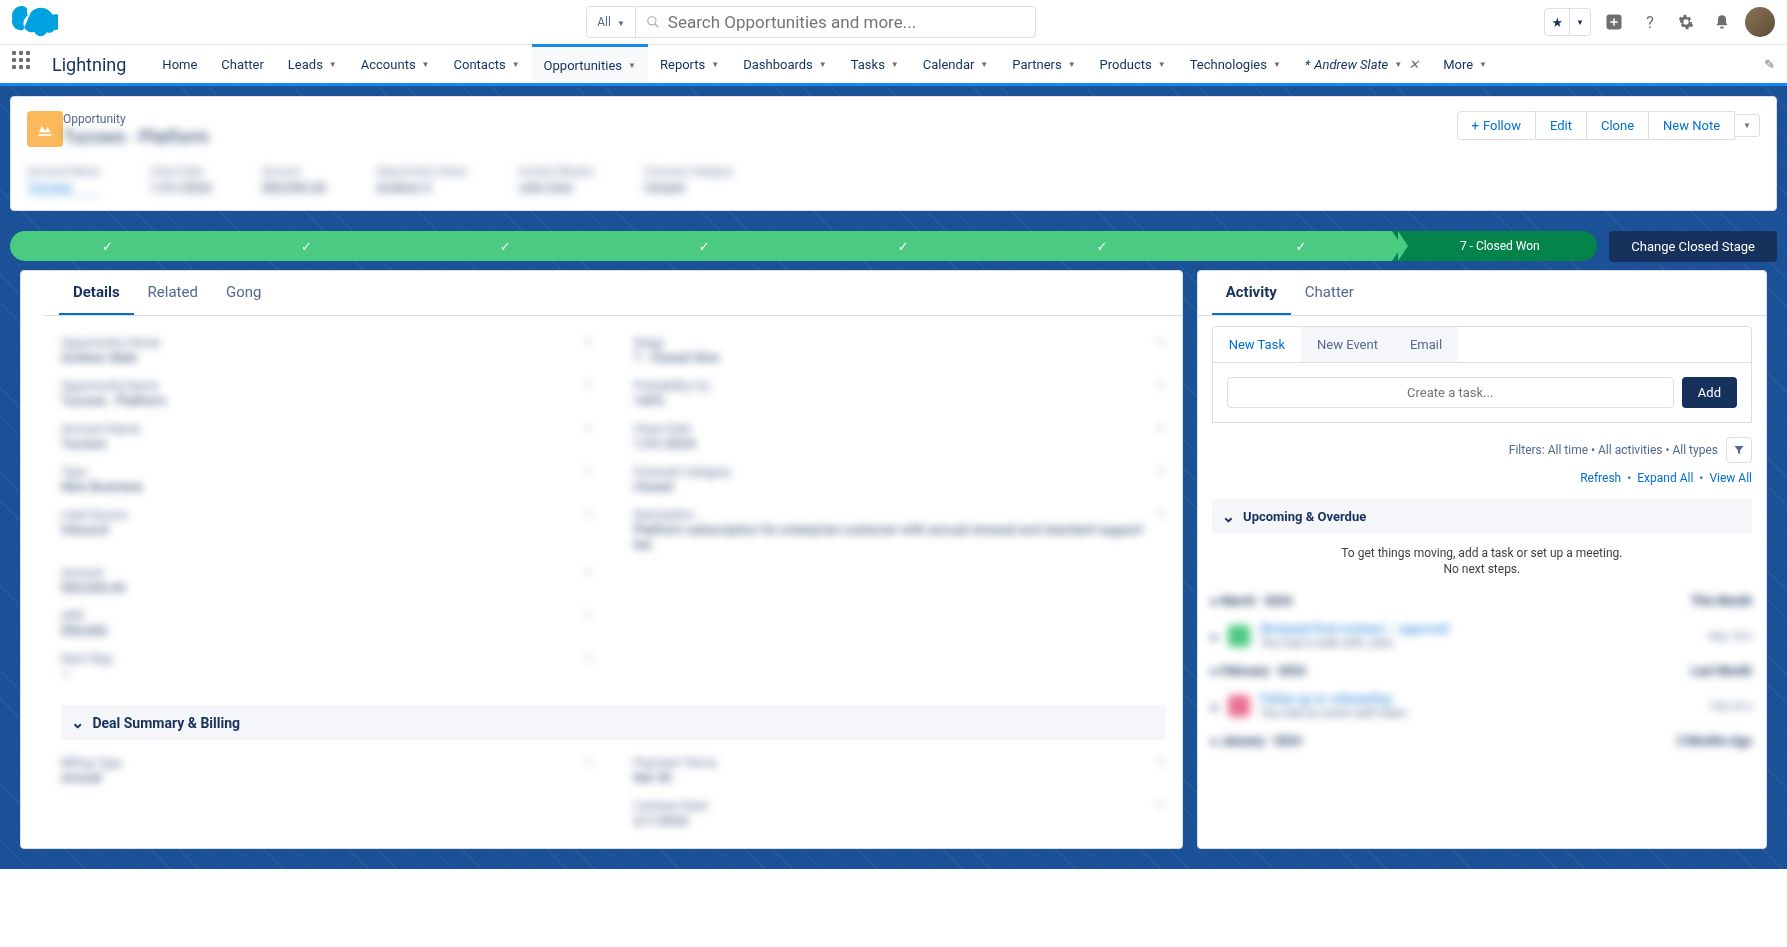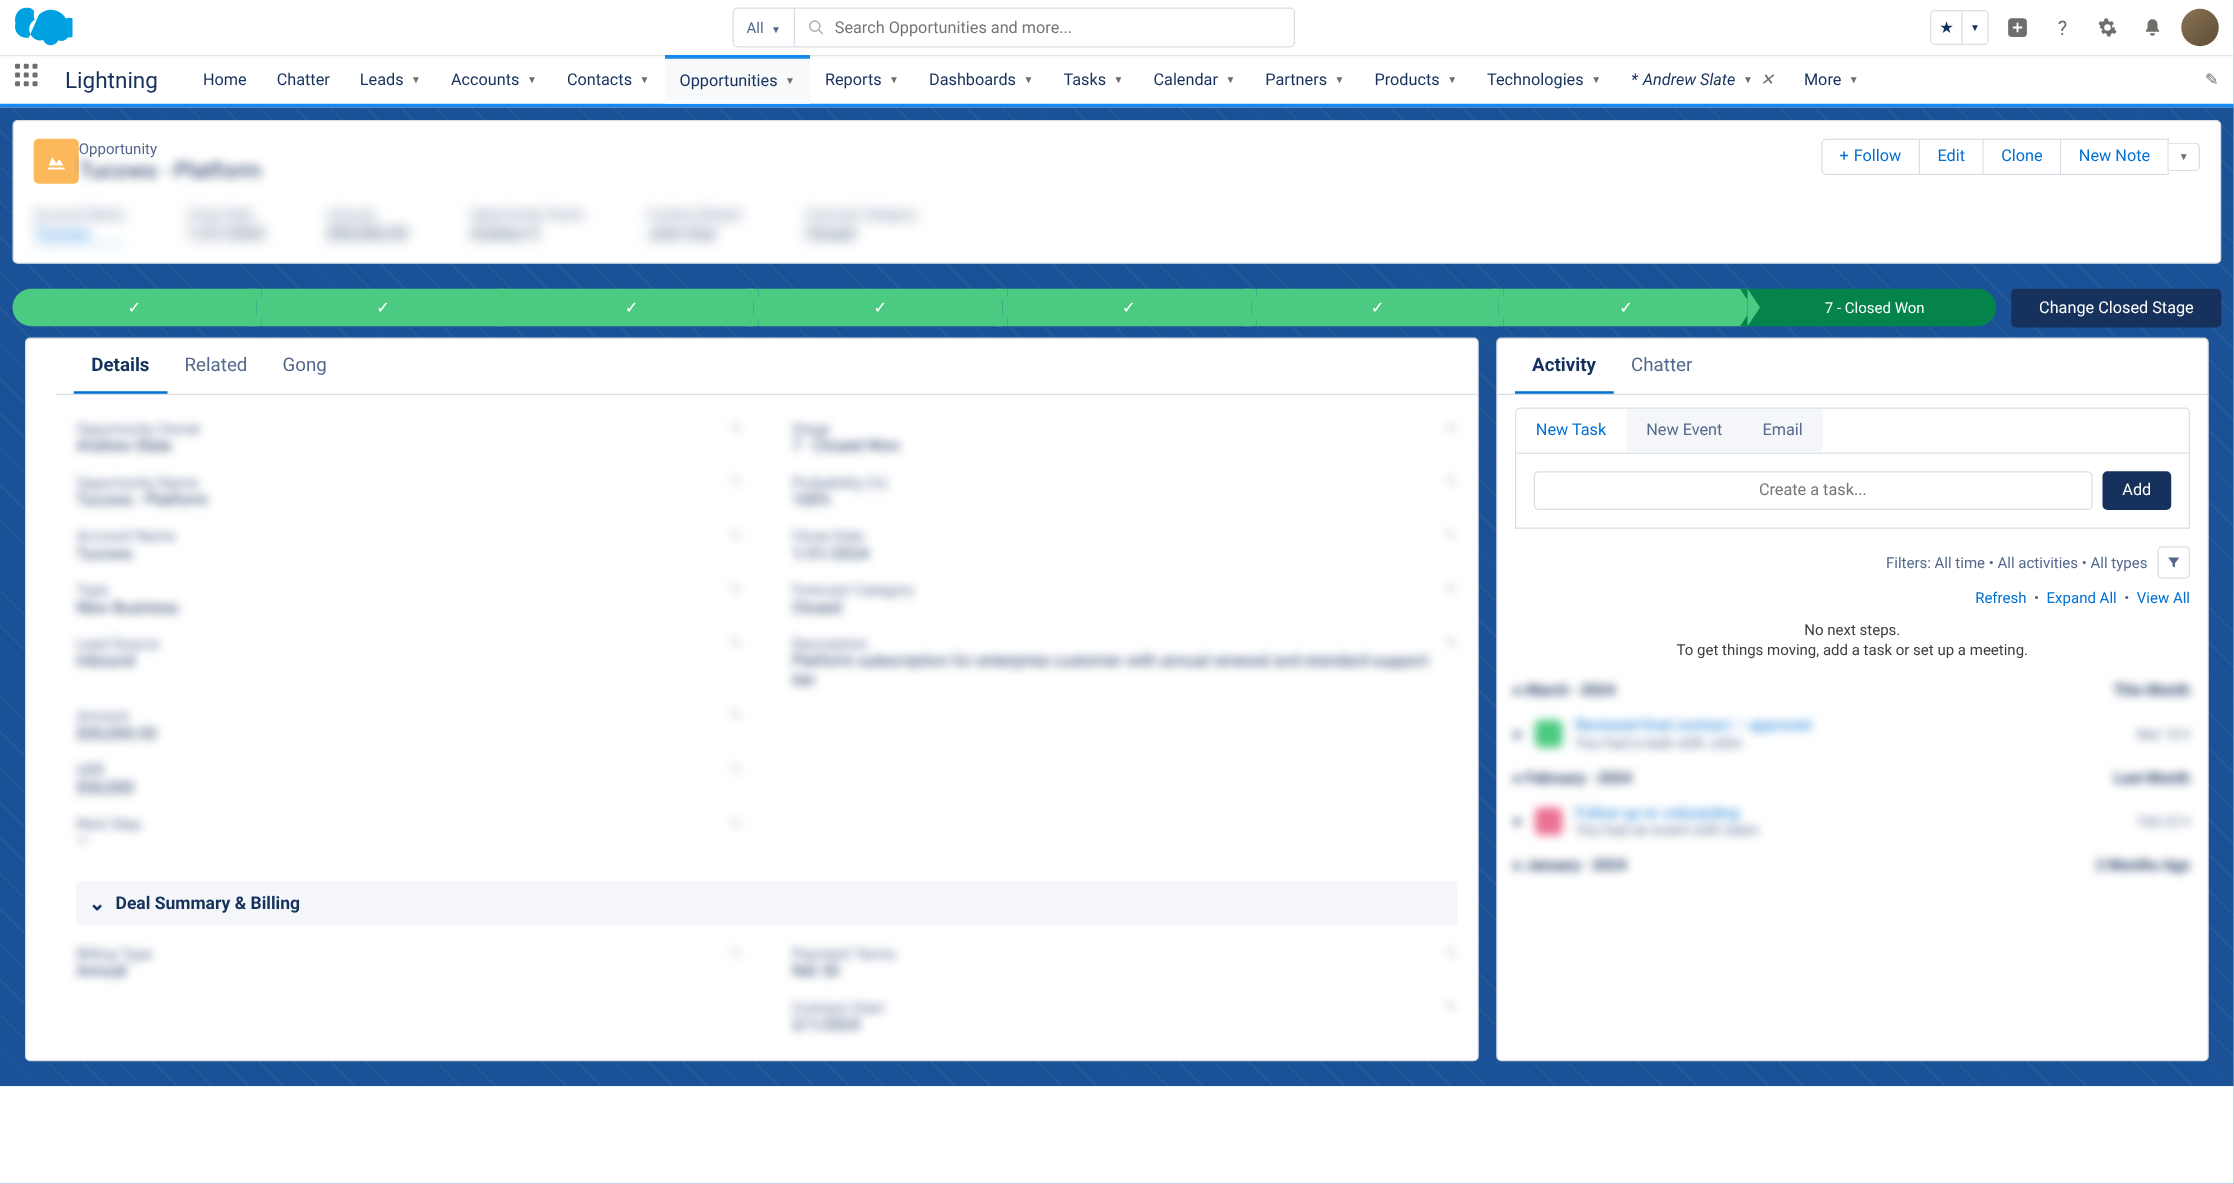--- a/index.html
+++ b/index.html
@@ -8,21 +8,21 @@
 
 .topbar { display: flex; align-items: center; height: 44px; padding: 0 12px; }
 .cloud-logo { width: 46px; height: 32px; display: flex; align-items: center; justify-content: center; margin-right: 20px; }
 .cloud-svg { width: 46px; height: 32px; }
 .search-wrap { flex: 1; display: flex; justify-content: center; }
 .search-box { display: flex; align-items: center; border: 1px solid #d8dde6; border-radius: 4px; height: 32px; width: 450px; background: #fff; }
 .search-scope { display: flex; align-items: center; padding: 0 10px; border-right: 1px solid #d8dde6; height: 100%; font-size: 12px; color: #54698d; cursor: pointer; }
 .search-scope .caret { margin-left: 6px; }
 .search-input-wrap { display: flex; align-items: center; flex: 1; padding: 0 10px; }
 .search-icon { color: #b0adab; margin-right: 8px; }
-.search-input { border: none; outline: none; flex: 1; font-size: 13px; color: #54698d; }
+.search-input { border: none; outline: none; flex: 1; font-size: 17px; color: #54698d; }
 .topbar-right { display: flex; align-items: center; gap: 10px; }
 .topbar-icon { width: 26px; height: 26px; display: flex; align-items: center; justify-content: center; color: #706e6b; cursor: pointer; font-size: 16px; }
 .fav-btn { border: 1px solid #d8dde6; border-radius: 4px; height: 28px; display: flex; align-items: center; }
 .fav-btn > span { padding: 0 6px; display: flex; align-items: center; height: 100%; }
 .fav-btn > span:first-child { border-right: 1px solid #d8dde6; }
 .avatar { width: 30px; height: 30px; border-radius: 50%; background: linear-gradient(135deg, #8b7355, #5d4e37); }
 
 
 .navbar { display: flex; align-items: center; height: 42px; border-top: 1px solid #e5e5e5; border-bottom: 3px solid #1589ee; padding: 0 12px; }
 .app-launcher { width: 26px; height: 26px; display: grid; grid-template-columns: repeat(3, 4px); grid-template-rows: repeat(3, 4px); gap: 3px; cursor: pointer; margin-right: 14px; }
@@ -490,23 +490,27 @@
               </svg>
           </div>
         </div>
         <div class="links-row">
           <a>Refresh</a>
             <span class="sep">•</span>
           <a>Expand All</a>
             <span class="sep">•</span>
           <a>View All</a>
         </div>
+        <div class="upcoming-header">
+          <span class="chevron-down"></span>
+          <span>Upcoming &amp; Overdue</span>
+        </div>
         <div class="no-steps">
+          <p>To get things moving, add a task or set up a meeting.</p>
           <p>No next steps.</p>
-          <p>To get things moving, add a task or set up a meeting.</p>
         </div>
         <div id="timeline">
             <div class="timeline-month">
               <span>▸ March · 2024</span>
               <span>This Month</span>
             </div>
             <div class="timeline-item green">
               <span>▸</span>
               <div class="tl-icon"></div>
               <div class="tl-text">Reviewed final contract — approved<br><span style="color:#54698d">You had a task with John</span></div>

